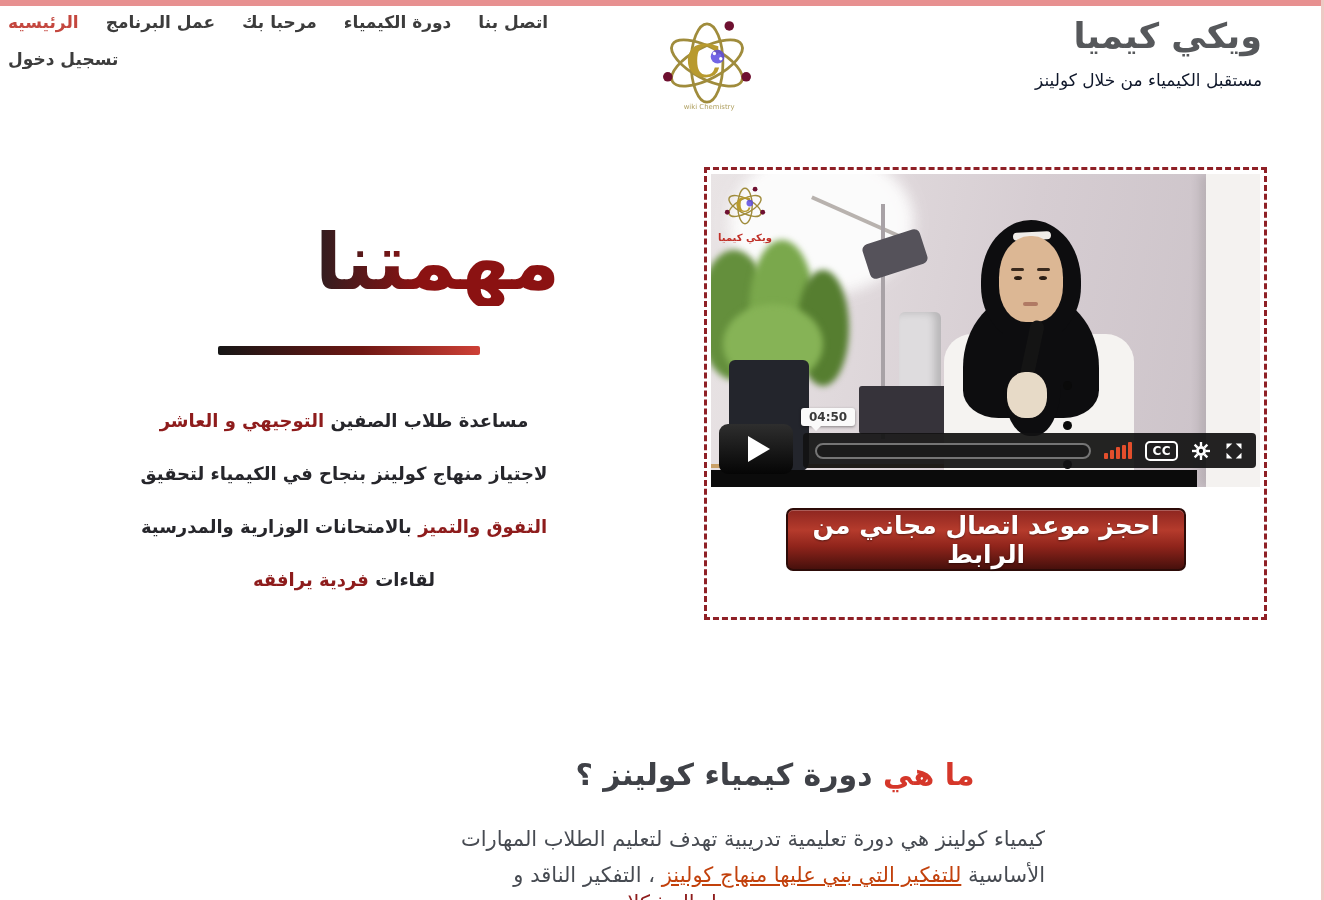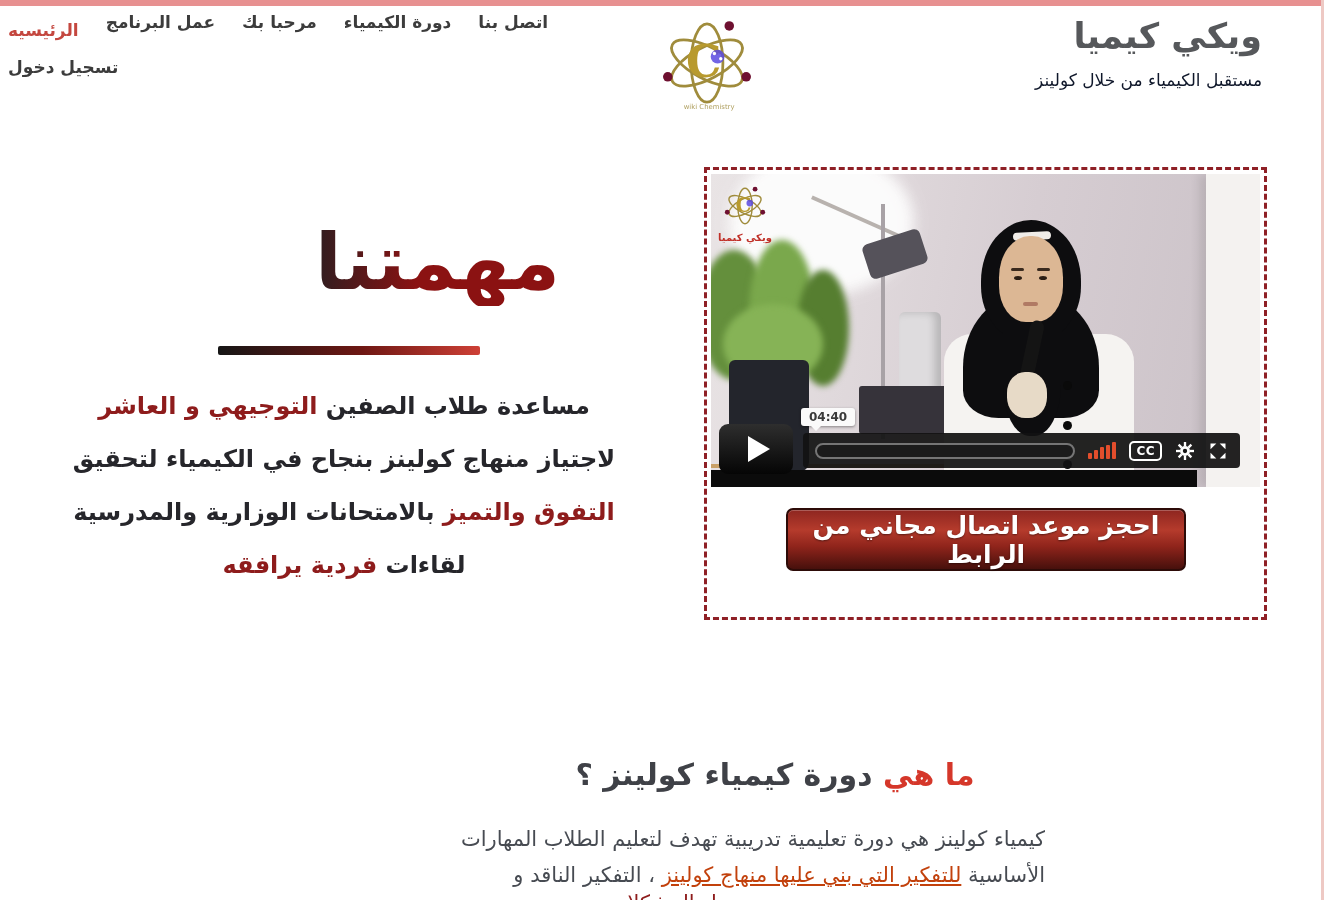--- a/index.html
+++ b/index.html
@@ -8,39 +8,39 @@
   .abs { position:absolute; }
 
   
   .topbar { left:0; top:0; width:1324px; height:6px; background:#e79090; }
   .right-line { right:0; top:0; width:3px; height:900px; background:#eec9c4; }
 
   
   .nav { left:8px; top:12px; width:586px; display:flex; flex-wrap:wrap;
     direction:ltr; column-gap:27px; row-gap:17px; }
   .nav-item { font-size:17px; font-weight:bold; color:#3c3c3c; cursor:pointer; white-space:nowrap; }
-  .nav-item.active { color:#c4473f;margin-top:8px; }
+  .nav-item.active { color:#c4473f; }
 
   
   .logo { left:654px; top:10px; width:106px; height:106px; }
   .brand { right:62px; top:16px; width:420px; text-align:right; direction:rtl; }
   .brand-title { font-size:35px; font-weight:bold; color:#56585b; }
   .brand-sub { margin-top:14px; font-size:17px; color:#0f172a; }
 
   
   .mission-heading { left:140px; top:220px; width:420px; 
     direction:rtl; font-size:78px; font-weight:bold; color:#8b1414; line-height:1.1; }
   @supports (-webkit-background-clip: text) {
     .mission-heading { background:linear-gradient(to left,#8b1212 0%,#8b1212 34%,#201f22 62%);
       -webkit-background-clip:text; background-clip:text; -webkit-text-fill-color:transparent; }
   }
   .divider { left:218px; top:346px; width:262px; height:9px; border-radius:2px;
     background:linear-gradient(90deg,#161616 0%,#6e1713 55%,#ce4036 100%); }
-  .mission-text { left:48px; top:380px; width:592px; direction:rtl; text-align:center;
-    font-size:24px; font-weight:bold; color:#26262b; line-height:53px; }
+  .mission-text { left:48px; top:394px; width:592px; direction:rtl; text-align:center;
+    font-size:18px; font-weight:bold; color:#26262b; line-height:53px; }
   .hl { color:#8e1c1c; }
 
   
   .video-box { left:704px; top:167px; width:563px; height:453px;
     border:3px dashed #8f2026; background:#fff; }
   .video-frame { position:absolute; left:4px; top:4px; width:549px; height:313px;
     background:linear-gradient(100deg,#e9e4e5 0%,#d6cdd2 55%,#cac1c7 100%);
     overflow:hidden; direction:ltr; }
   .glow { left:18px; top:-24px; width:185px; height:145px; background:#fdfdfd;
     border-radius:50%; filter:blur(7px); opacity:.95; }
@@ -82,21 +82,21 @@
   .mic { left:313px; top:146px; width:14px; height:72px; background:#141414;
     border-radius:7px; transform:rotate(12deg); }
   .hand { left:296px; top:198px; width:40px; height:46px; background:#e7dac7; border-radius:45%; }
   .btn-dot { width:9px; height:9px; background:#0a0a0a; border-radius:50%; left:352px; }
   .bd1 { top:207px; } .bd2 { top:247px; } .bd3 { top:286px; }
   .floor-strip { left:0; top:296px; width:486px; height:17px; background:#0b0b0b; }
 
   .wm { left:6px; top:8px; width:56px; text-align:center; }
   .wm-text { font-size:10px; font-weight:bold; color:#c03028; direction:rtl; margin-top:-2px; }
 
-  .ctrl-bar { left:92px; right:20px; bottom:19px; height:35px;
+  .ctrl-bar { left:92px; right:4px; bottom:19px; height:35px;
     background:rgba(18,18,18,.93); border-radius:4px; display:flex; align-items:center;
     gap:13px; padding:0 12px; direction:ltr; }
   .progress { flex:1; height:16px; border:2px solid #757575; border-radius:9px; background:#1b1b1b; }
   .vol { display:flex; align-items:flex-end; gap:2px; }
   .vol span { width:4px; background:#e34e2c; border-radius:1px; display:block; }
   .cc-chip { border:2px solid #fff; border-radius:5px; color:#fff; font-size:12px;
     font-weight:bold; padding:1px 5px; letter-spacing:.5px; }
   .play-btn { left:8px; bottom:13px; width:74px; height:50px; border-radius:9px;
     background:linear-gradient(#2e2e2e,#050505); display:flex; align-items:center;
     justify-content:center; }
@@ -243,21 +243,21 @@
         </g>
         <circle cx="12" cy="12" r="2.6" fill="#161616"></circle>
       </svg>
       <svg width="20" height="20" viewBox="0 0 24 24">
         <path fill="#fff" d="M3 3h7L3 10zM21 3v7l-7-7zM3 21v-7l7 7zM21 21h-7l7-7z"></path>
       </svg>
     </div>
     <div class="abs play-btn">
       <div class="play-tri"></div>
     </div>
-    <div class="abs tooltip">04:40</div>
+    <div class="abs tooltip">04:50</div>
   </div>
 
   <button class="cta">احجز موعد اتصال مجاني من الرابط</button>
 </div>
 
 <h2 class="abs course-heading">
   <span class="red">ما هي</span><span> دورة كيمياء كولينز ؟</span>
 </h2>
 <div class="abs course-text">
   <div><span>كيمياء كولينز هي دورة تعليمية تدريبية تهدف لتعليم الطلاب المهارات</span><span class="hl"></span><span></span></div>

